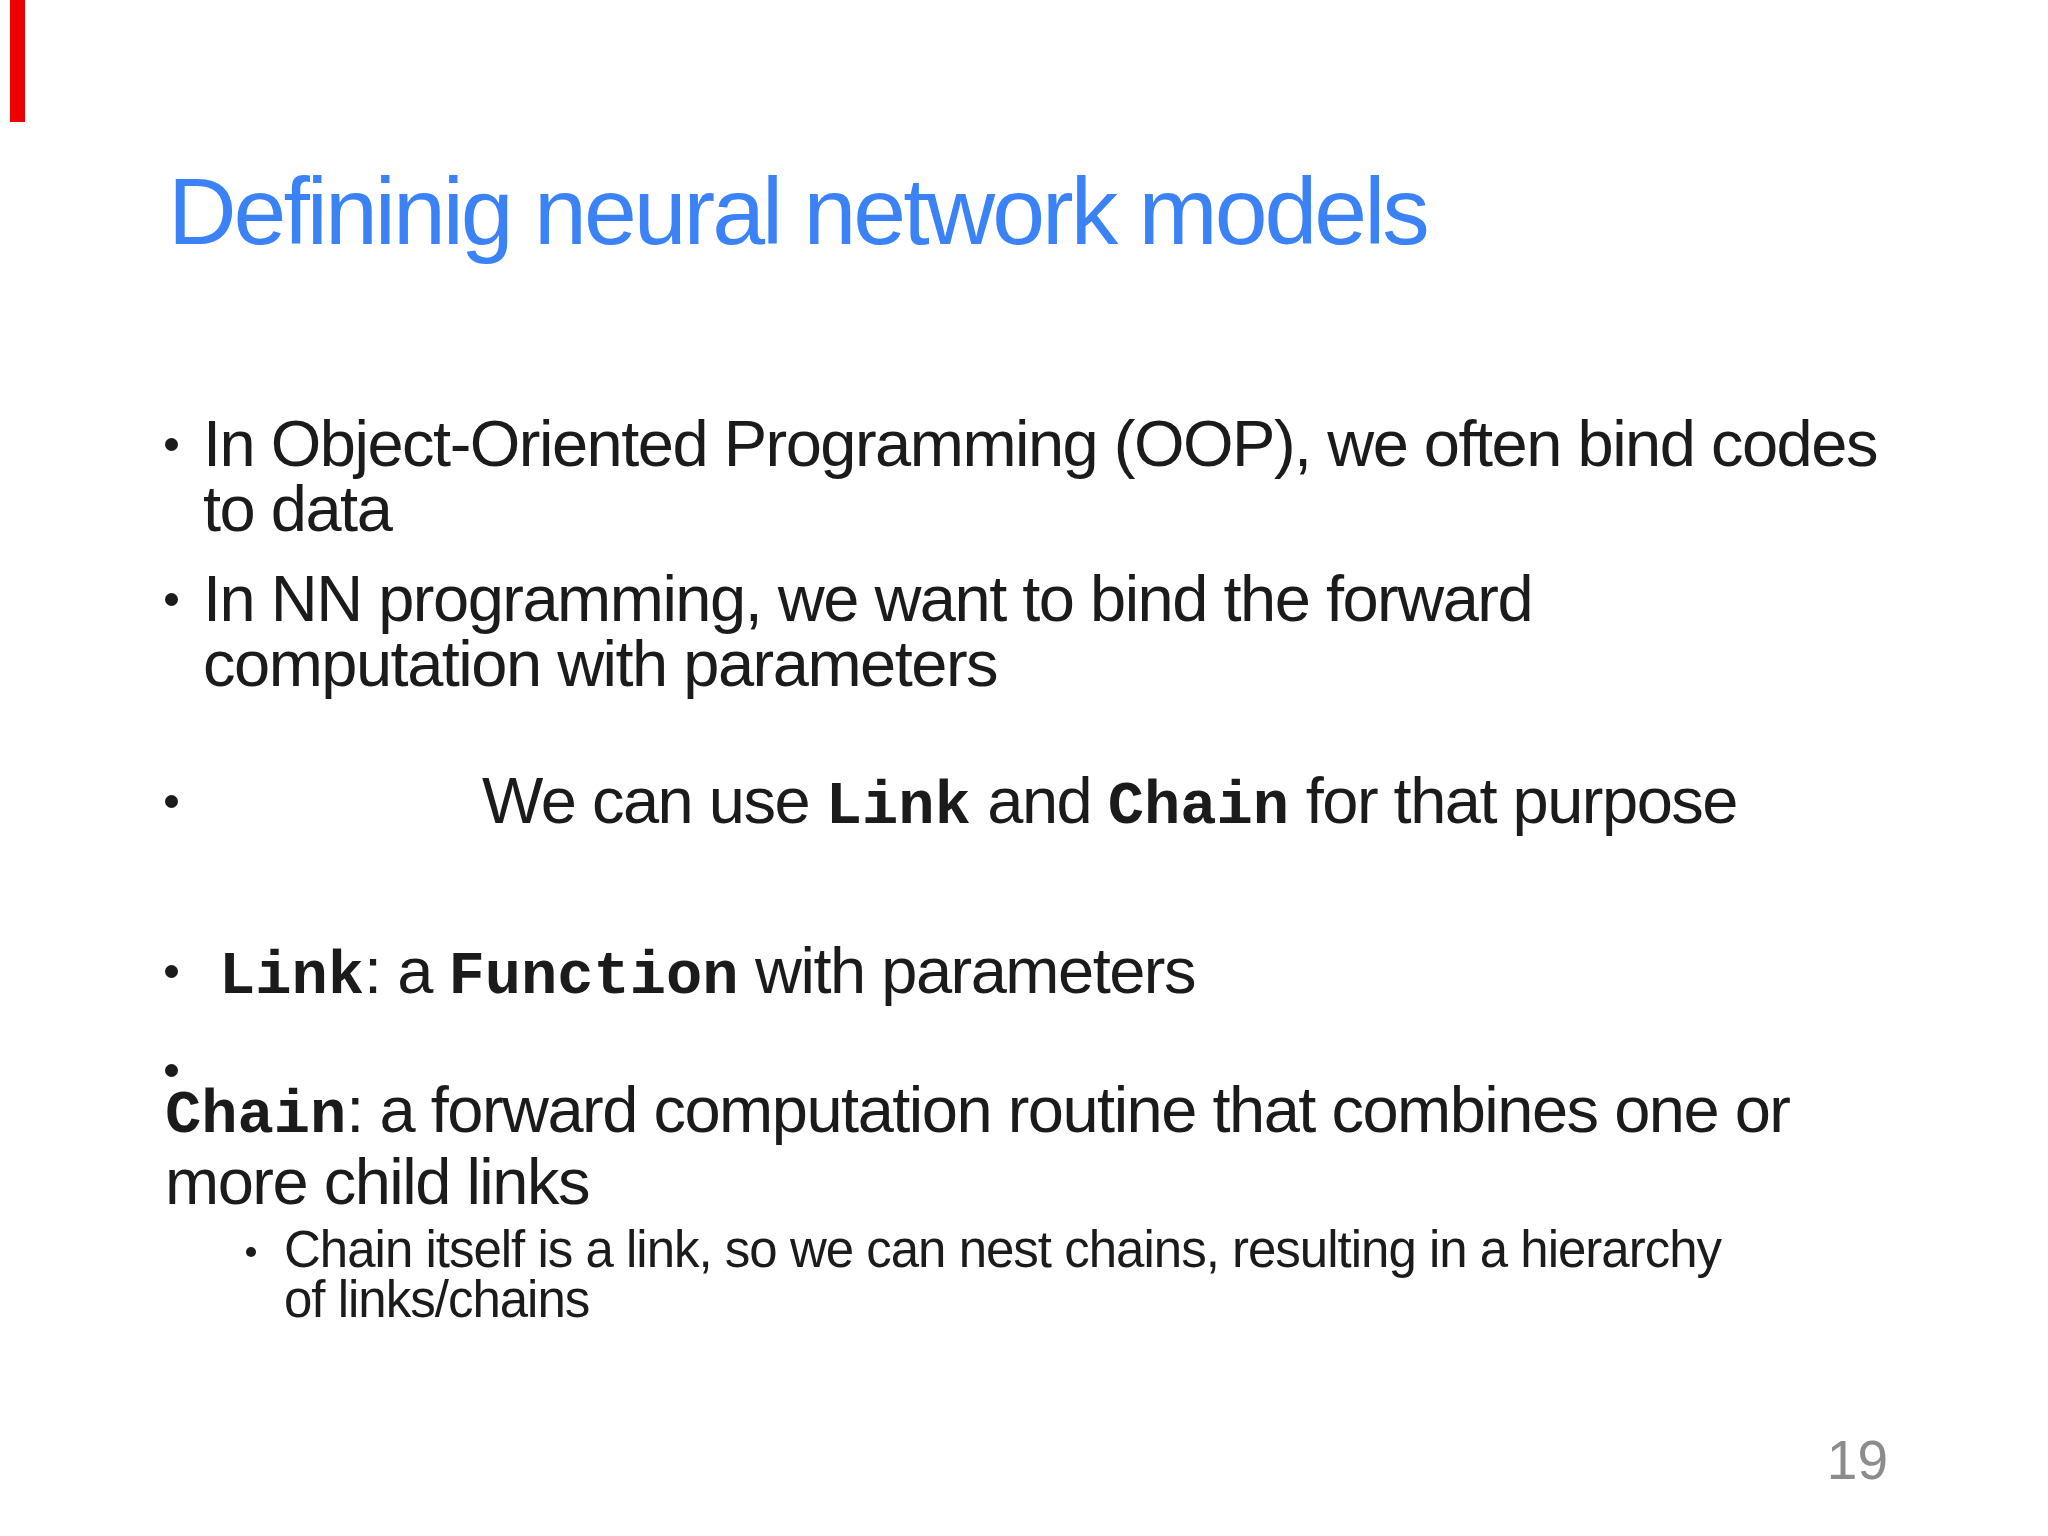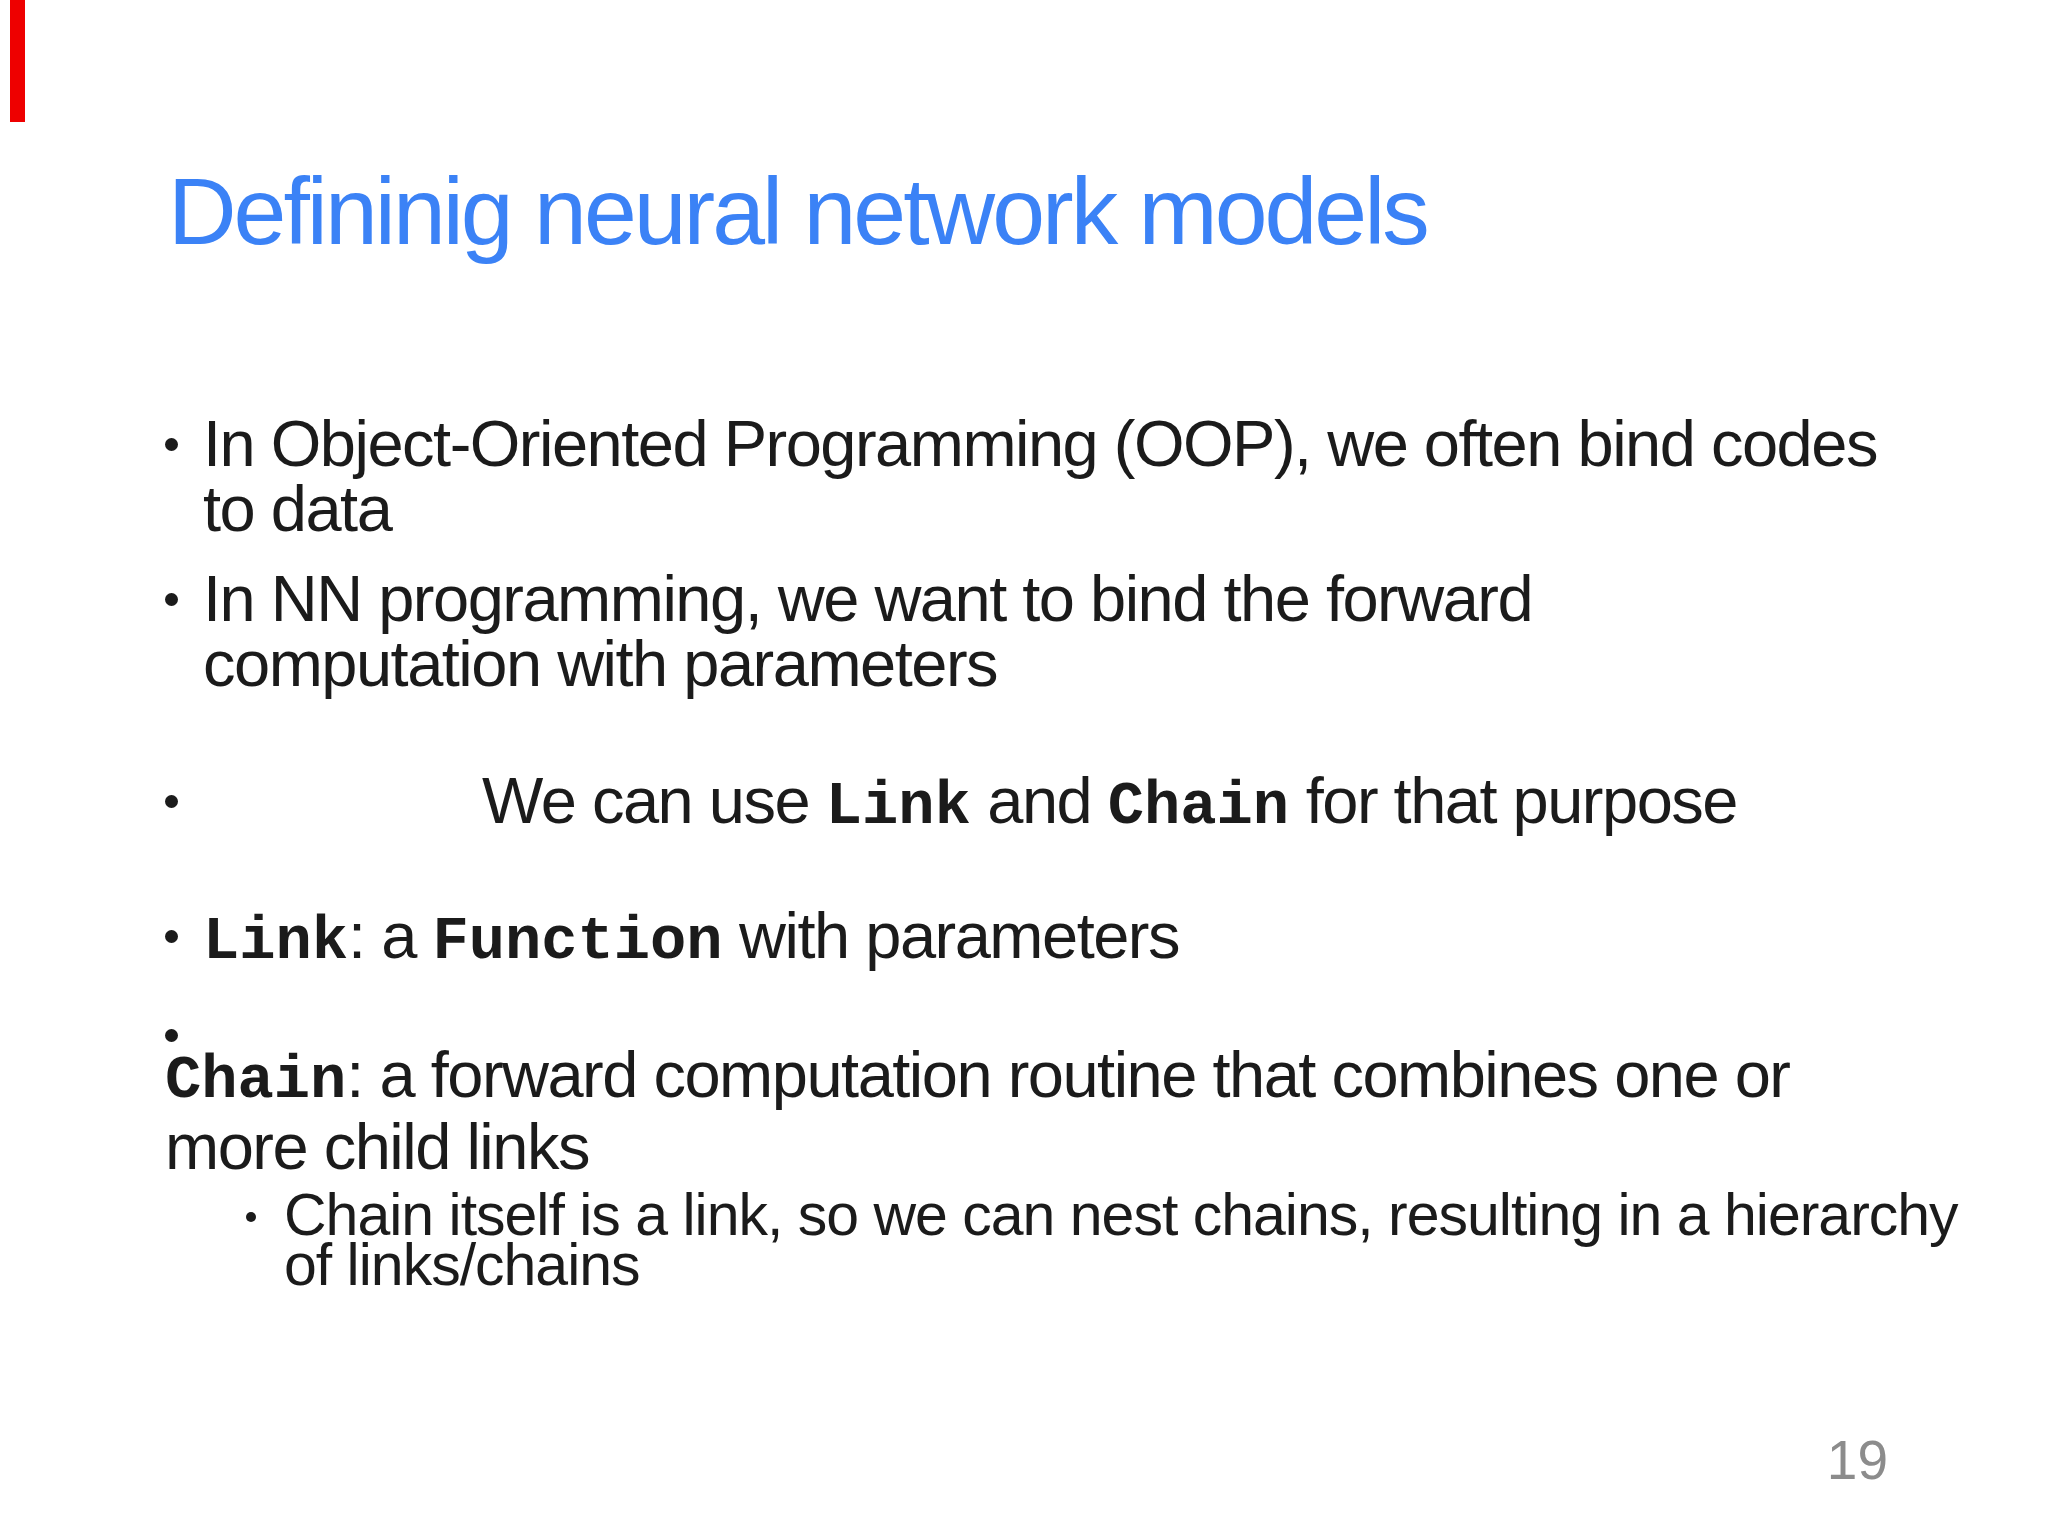--- a/index.html
+++ b/index.html
@@ -58,42 +58,42 @@
     content: "";
     display: block;
     width: 13px;
     height: 13px;
     margin-top: 27px;
     border-radius: 50%;
     background: #1b1b1b;
   }
   .bullet.lvl2 {
     margin-left: 81px;
-    font-size: 59px;
+    font-size: 51px;
     line-height: 50px;
     letter-spacing: -1px;
   }
   .bullet.lvl2 .marker::before {
     width: 10px;
     height: 10px;
     margin-top: 22px;
   }
   .btext { flex: 1 1 auto; }
   .line { white-space: nowrap; }
   .mono {
     font-family: "Liberation Mono", "DejaVu Sans Mono", monospace;
     font-weight: bold;
     font-size: 0.93em;
     letter-spacing: 0;
   }
   
   #bullets .bullet:nth-child(1) { margin-top: 0; }
   #bullets .bullet:nth-child(2) { margin-top: 25px; }
   #bullets .bullet:nth-child(3) { margin-top: 72px; text-align: center; }
-  #bullets .bullet:nth-child(4) { margin-top: 63px; }
+  #bullets .bullet:nth-child(4) { margin-top: 98px; gap: 16px; }
   #bullets .bullet:nth-child(5) { margin-top: 27px; flex-direction: column; }
   #bullets .bullet:nth-child(6) { margin-top: 11px; }
   #page-number {
     position: absolute;
     top: 1433px;
     right: 160px;
     font-size: 55px;
     line-height: 1.0;
     color: #8c8c8c;
   }

